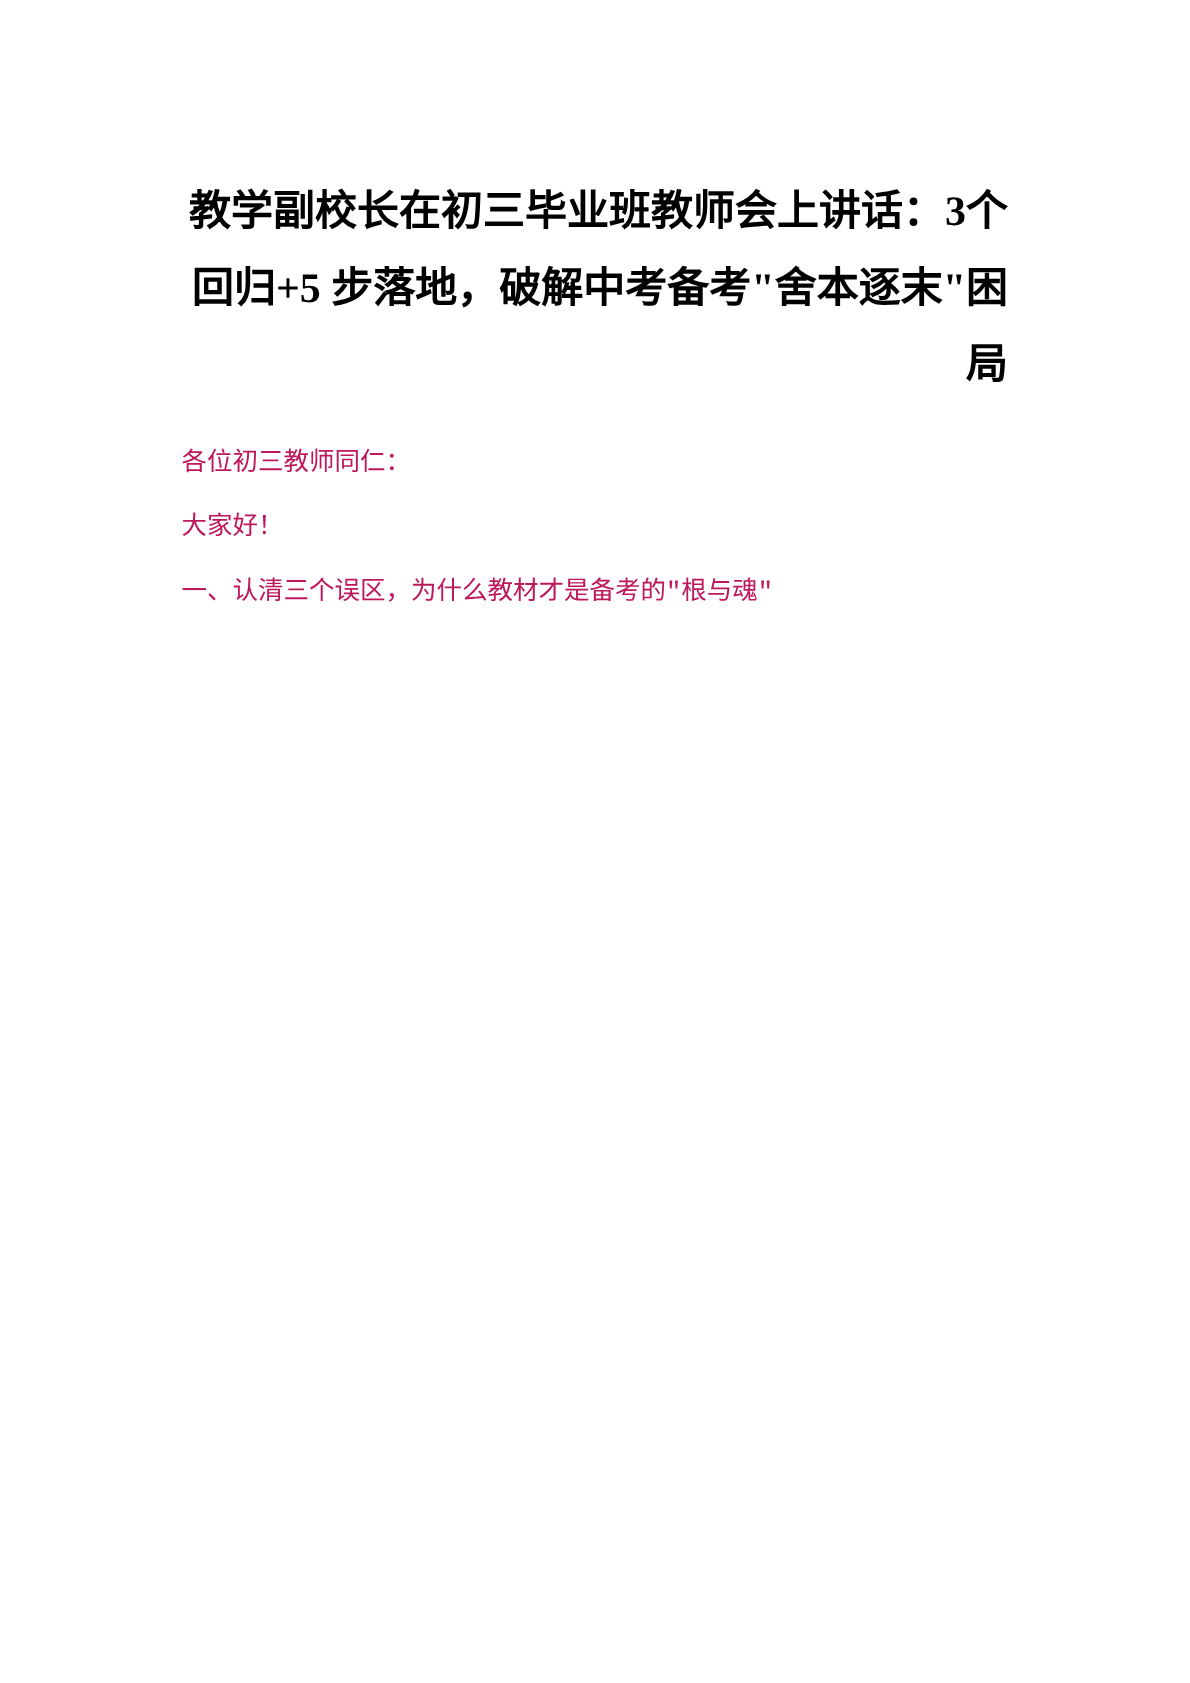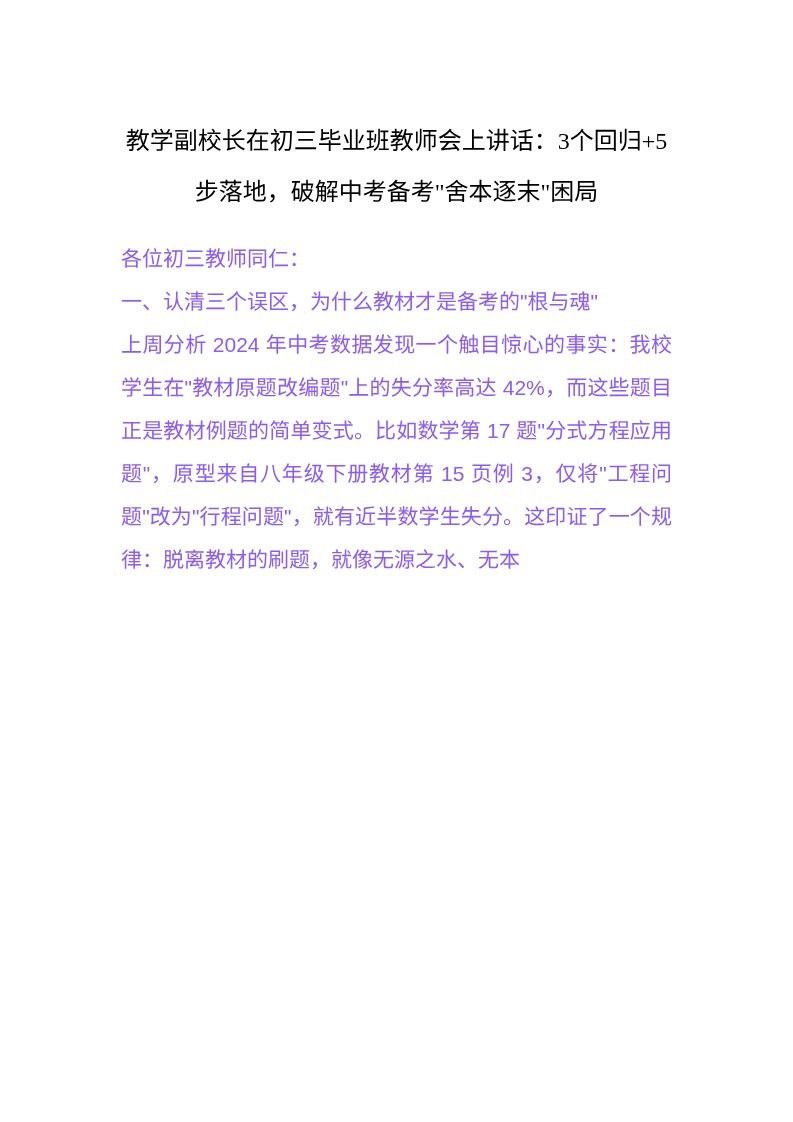--- a/index.html
+++ b/index.html
@@ -13,45 +13,45 @@
     height: 1122px;
     margin: 0 auto;
     background: #ffffff;
     box-sizing: border-box;
     padding: 116px 121px 0 121px;
     overflow: hidden;
     font-family: "Liberation Serif", serif;
   }
   .doc-title {
     margin: 0;
-    font-size: 24px;
-    font-weight: 400;
+    font-size: 28px;
+    font-weight: 700;
     color: #000000;
     line-height: 51px;
-    text-align: center;
+    text-align: right;
     font-family: "Liberation Serif", serif;
   }
   .doc-body {
     margin-top: 19px;
   }
   .para {
     margin: 0;
-    font-size: 21px;
+    font-size: 17px;
     line-height: 43px;
-    color: #8b5cf6;
+    color: #be185d;
     text-align: justify;
     text-justify: inter-ideograph;
     font-weight: 400;
-    font-family: Liberation Sans, sans-serif;
+    font-family: Liberation Mono, monospace;
   }
 </style>
 </head>
 <body>
 
 <div class="page">
   <h1 class="doc-title">教学副校长在初三毕业班教师会上讲话：3个回归+5 步落地，破解中考备考"舍本逐末"困局</h1>
 
   <div class="doc-body">
     <p class="para">各位初三教师同仁：</p>
+    <p class="para">大家好！</p>
     <p class="para">一、认清三个误区，为什么教材才是备考的"根与魂"</p>
-    <p class="para">上周分析 2024 年中考数据发现一个触目惊心的事实：我校学生在"教材原题改编题"上的失分率高达 42%，而这些题目正是教材例题的简单变式。比如数学第 17 题"分式方程应用题"，原型来自八年级下册教材第 15 页例 3，仅将"工程问题"改为"行程问题"，就有近半数学生失分。这印证了一个规律：脱离教材的刷题，就像无源之水、无本</p>
   </div>
 </div>
 
 </body></html>

